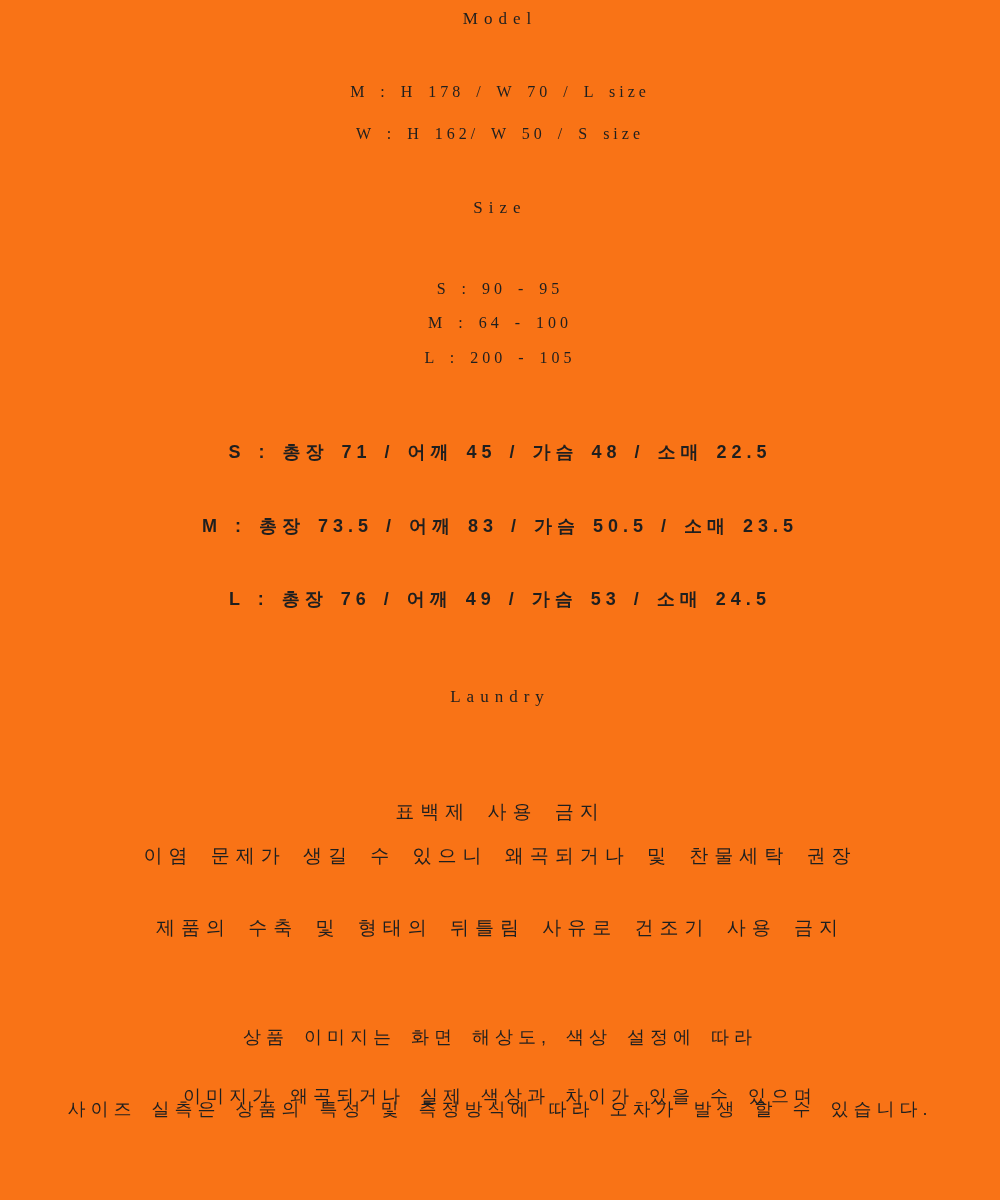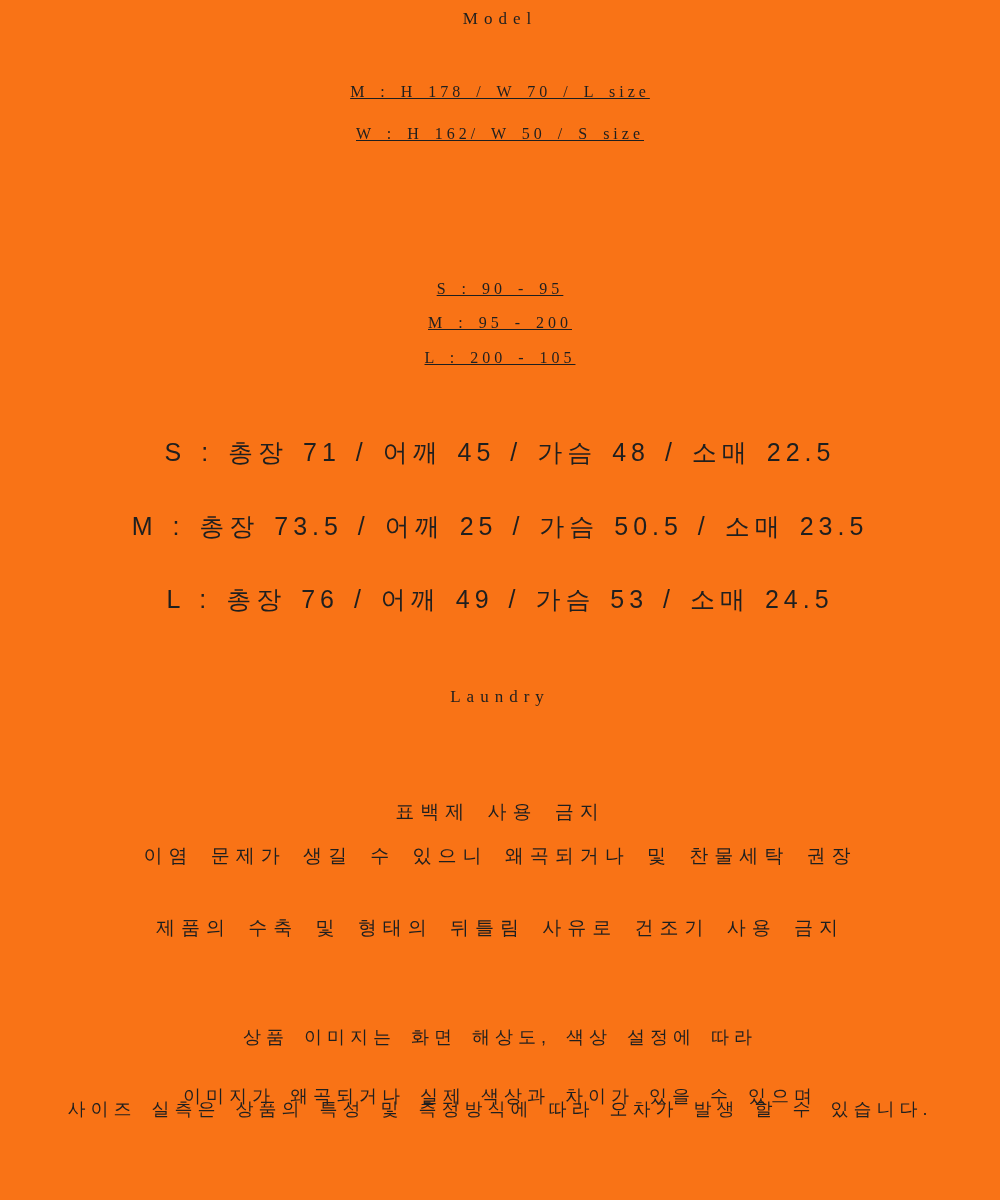--- a/index.html
+++ b/index.html
@@ -30,30 +30,29 @@
     letter-spacing: 6px;
     font-weight: 500;
   }
   .serif-line {
     font-family: "Liberation Serif", "DejaVu Serif", serif;
     font-size: 16px;
     line-height: 24px;
     letter-spacing: 4px;
     word-spacing: 4px;
     font-weight: 500;
-    text-decoration: underline;
   }
   
   .kr-measure {
     font-family: "Liberation Sans", "DejaVu Sans", sans-serif;
-    font-size: 25px;
+    font-size: 18px;
     line-height: 26px;
     letter-spacing: 5px;
     word-spacing: 3px;
-    font-weight: 400;
+    font-weight: 700;
   }
   .kr-laundry {
     font-family: "Liberation Sans", "DejaVu Sans", sans-serif;
     font-size: 19px;
     line-height: 26px;
     letter-spacing: 6px;
     word-spacing: 6px;
     font-weight: 400;
   }
   .kr-disclaimer {
@@ -67,26 +66,27 @@
 </style>
 </head>
 <body>
 
 <div class="page">
 
   <div class="line serif-title" style="top:7px">Model</div>
   <div class="line serif-line" style="top:80px">M : H 178 / W 70 / L size</div>
   <div class="line serif-line" style="top:122px">W : H 162/ W 50 / S size</div>
 
+  <div class="line serif-title" style="top:196px">Size</div>
   <div class="line serif-line" style="top:277px">S : 90 - 95</div>
-  <div class="line serif-line" style="top:311px">M : 95 - 200</div>
+  <div class="line serif-line" style="top:311px">M : 64 - 100</div>
   <div class="line serif-line" style="top:346px">L : 200 - 105</div>
 
   <div class="line kr-measure" style="top:439px">S : 총장 71 / 어깨 45 / 가슴 48 / 소매 22.5</div>
-  <div class="line kr-measure" style="top:513px">M : 총장 73.5 / 어깨 25 / 가슴 50.5 / 소매 23.5</div>
+  <div class="line kr-measure" style="top:513px">M : 총장 73.5 / 어깨 83 / 가슴 50.5 / 소매 23.5</div>
   <div class="line kr-measure" style="top:586px">L : 총장 76 / 어깨 49 / 가슴 53 / 소매 24.5</div>
 
   <div class="line serif-title" style="top:685px">Laundry</div>
   <div class="line kr-laundry" style="top:799px">표백제 사용 금지</div>
   <div class="line kr-laundry" style="top:843px">이염 문제가 생길 수 있으니 왜곡되거나 및 찬물세탁 권장</div>
   <div class="line kr-laundry" style="top:915px">제품의 수축 및 형태의 뒤틀림 사유로 건조기 사용 금지</div>
 
   <div class="line kr-disclaimer" style="top:1024px">상품 이미지는 화면 해상도, 색상 설정에 따라</div>
   <div class="line kr-disclaimer" style="top:1083px">이미지가 왜곡되거나 실제 색상과 차이가 있을 수 있으며</div>
   <div class="line kr-disclaimer" style="top:1096px">사이즈 실측은 상품의 특성 및 측정방식에 따라 오차가 발생 할 수 있습니다.</div>

